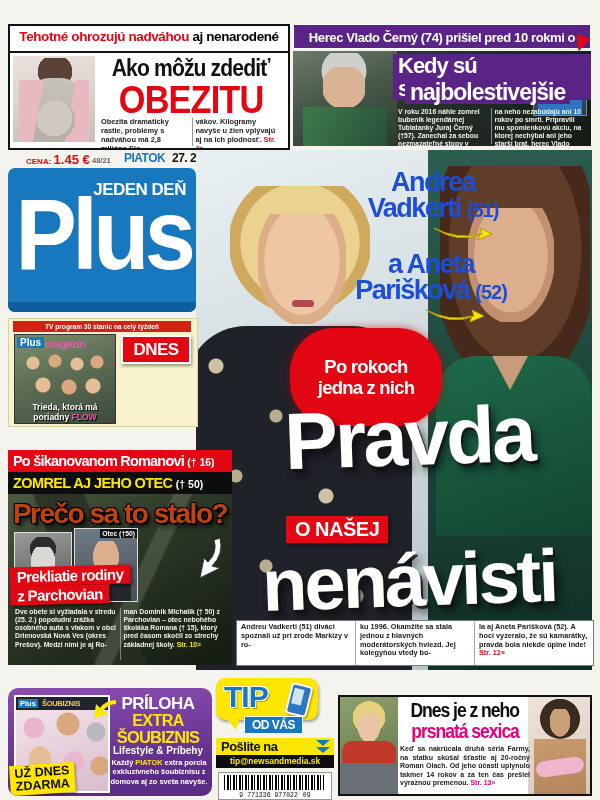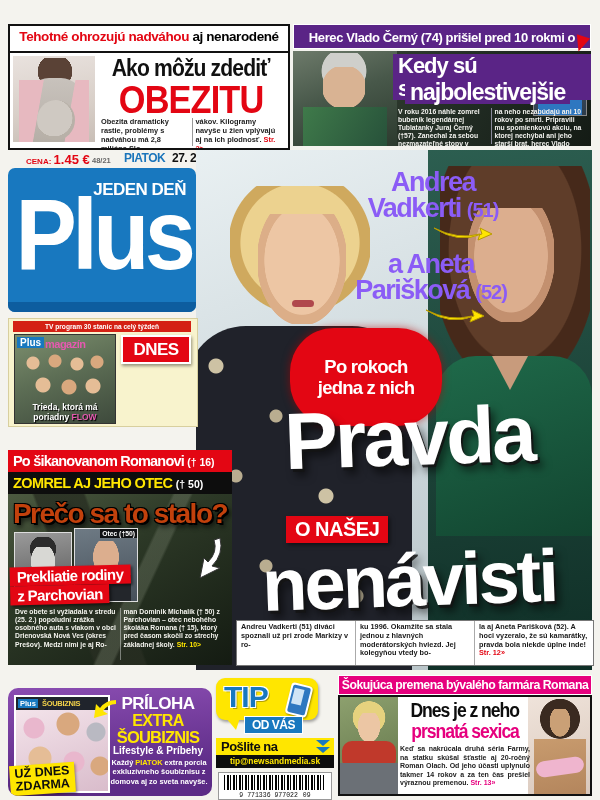--- a/index.html
+++ b/index.html
@@ -68,21 +68,21 @@
   .blonde-lips{position:absolute;left:96px;top:150px;width:22px;height:7px;background:#b0484c;border-radius:4px;}
   .blonde-dress{position:absolute;left:-10px;top:176px;width:226px;height:344px;background:#20222a;
      background-image:radial-gradient(circle 9px at 30px 40px,#cdc2a4 0 7px,transparent 8px),radial-gradient(circle 8px at 90px 90px,#b9ad90 0 6px,transparent 7px),radial-gradient(circle 9px at 160px 60px,#cdc2a4 0 7px,transparent 8px),radial-gradient(circle 8px at 50px 150px,#b9ad90 0 6px,transparent 7px),radial-gradient(circle 9px at 140px 170px,#cdc2a4 0 7px,transparent 8px),radial-gradient(circle 8px at 80px 240px,#b9ad90 0 6px,transparent 7px),radial-gradient(circle 9px at 170px 270px,#cdc2a4 0 7px,transparent 8px);
      border-radius:60px 60px 0 0;}
   .rpanel{position:absolute;left:232px;top:0;width:164px;height:520px;background:linear-gradient(170deg,#2c5e50 0%,#1c4338 55%,#0f2e26 100%);}
   .bru-hair{position:absolute;left:244px;top:16px;width:150px;height:210px;background:radial-gradient(ellipse at 50% 40%,#5f3d29 0 62%,#46291a 63% 78%,transparent 79%);}
   .bru-face{position:absolute;left:272px;top:58px;width:86px;height:114px;background:radial-gradient(ellipse at 50% 42%,#dcae8e 0 60%,#c3906f 61% 72%,transparent 73%);}
   .bru-top{position:absolute;left:240px;top:206px;width:156px;height:180px;background:linear-gradient(160deg,#1f6a4a,#124530);border-radius:40px 40px 0 0;}
   .bru-vneck{position:absolute;left:296px;top:206px;width:0;height:0;border-left:18px solid transparent;border-right:18px solid transparent;border-top:34px solid #c89b7c;}
 
-  .name{width:210px;text-align:center;color:#8b5cf6;font-weight:800;line-height:.95;letter-spacing:-1.5px;}
+  .name{width:210px;text-align:center;color:#1d4ed8;font-weight:800;line-height:.95;letter-spacing:-1.5px;}
   .name .l1{font-size:27px;}
   .name .l2{font-size:27px;}
   .name .age{font-size:20px;font-weight:700;letter-spacing:-1px;}
   .name1{left:328px;top:170px;}
   .name2{left:326px;top:252px;}
   .yarrow{width:62px;height:20px;}
   .yarrow1{left:432px;top:224px;}
   .yarrow2{left:424px;top:306px;}
 
   .bubble{left:290px;top:328px;width:152px;height:98px;background:#e30613;border-radius:44px;box-shadow:0 0 8px rgba(180,0,0,.6);
@@ -382,21 +382,20 @@
         </span>
     </div>
     <div class="abs tipmail">tip@newsandmedia.sk</div>
     <div class="abs barc">
       <div class="bars"></div>
       <div class="bdig"><span>9 771336 977022</span><span class="x">09</span></div>
     </div>
   </div>
 
   <div class="abs prem">
-    <div class="abs prem-k">Šokujúca premena bývalého farmára Romana</div>
     <div class="abs prem-c">
       <div class="prem-l">
         <div class="hair"></div>
         <div class="face"></div>
         <div class="scarf"></div>
         <div class="coat"></div>
       </div>
       <div class="prem-r">
         <div class="hair"></div>
         <div class="face"></div>

